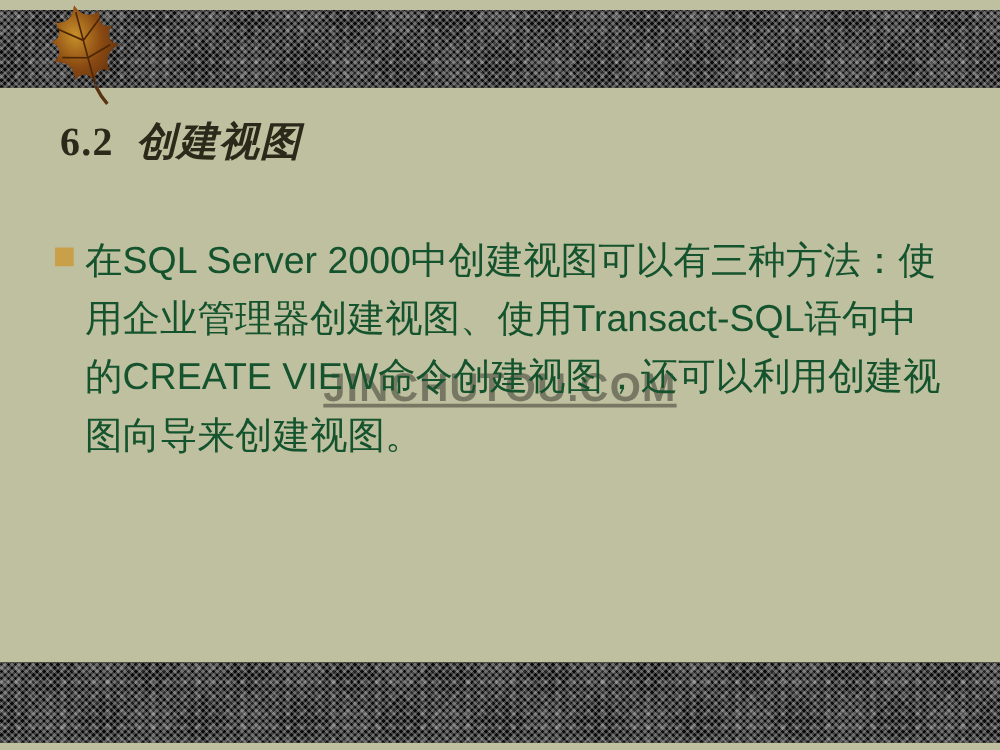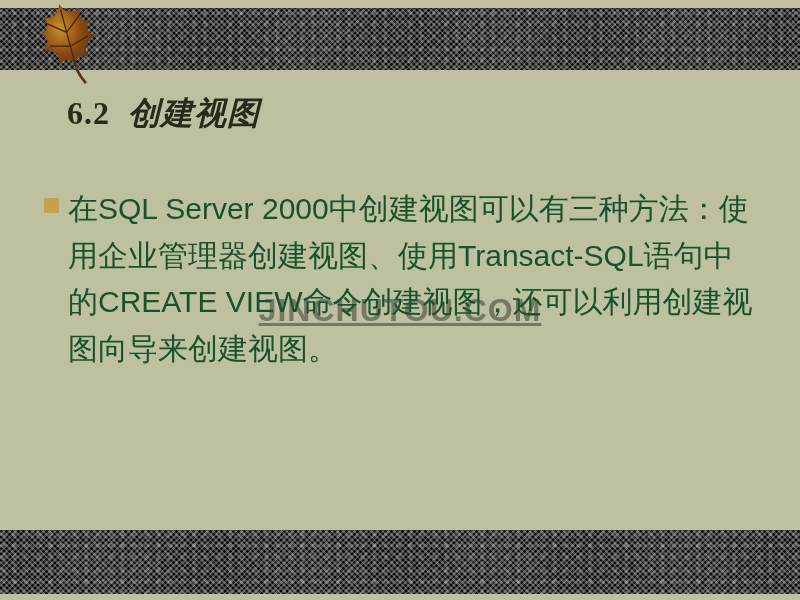--- a/index.html
+++ b/index.html
@@ -34,21 +34,21 @@
       position: absolute;
       top: 92px; left: 48px; right: 40px;
     }
     .heading {
       font-size: 32px;
       font-weight: bold;
       color: #2a2a1a;
       font-style: italic;
       letter-spacing: 1px;
     }
-    .heading .num { font-style: normal; font-family: "Times New Roman", serif; margin-left: 19px; }
+    .heading .num { font-style: normal; font-family: "Times New Roman", serif; }
     .body-area {
       margin-top: 50px;
       padding-left: 20px;
       position: relative;
     }
     .bullet {
       position: absolute;
       left: -4px;
       top: 12px;
       width: 15px; height: 15px;

